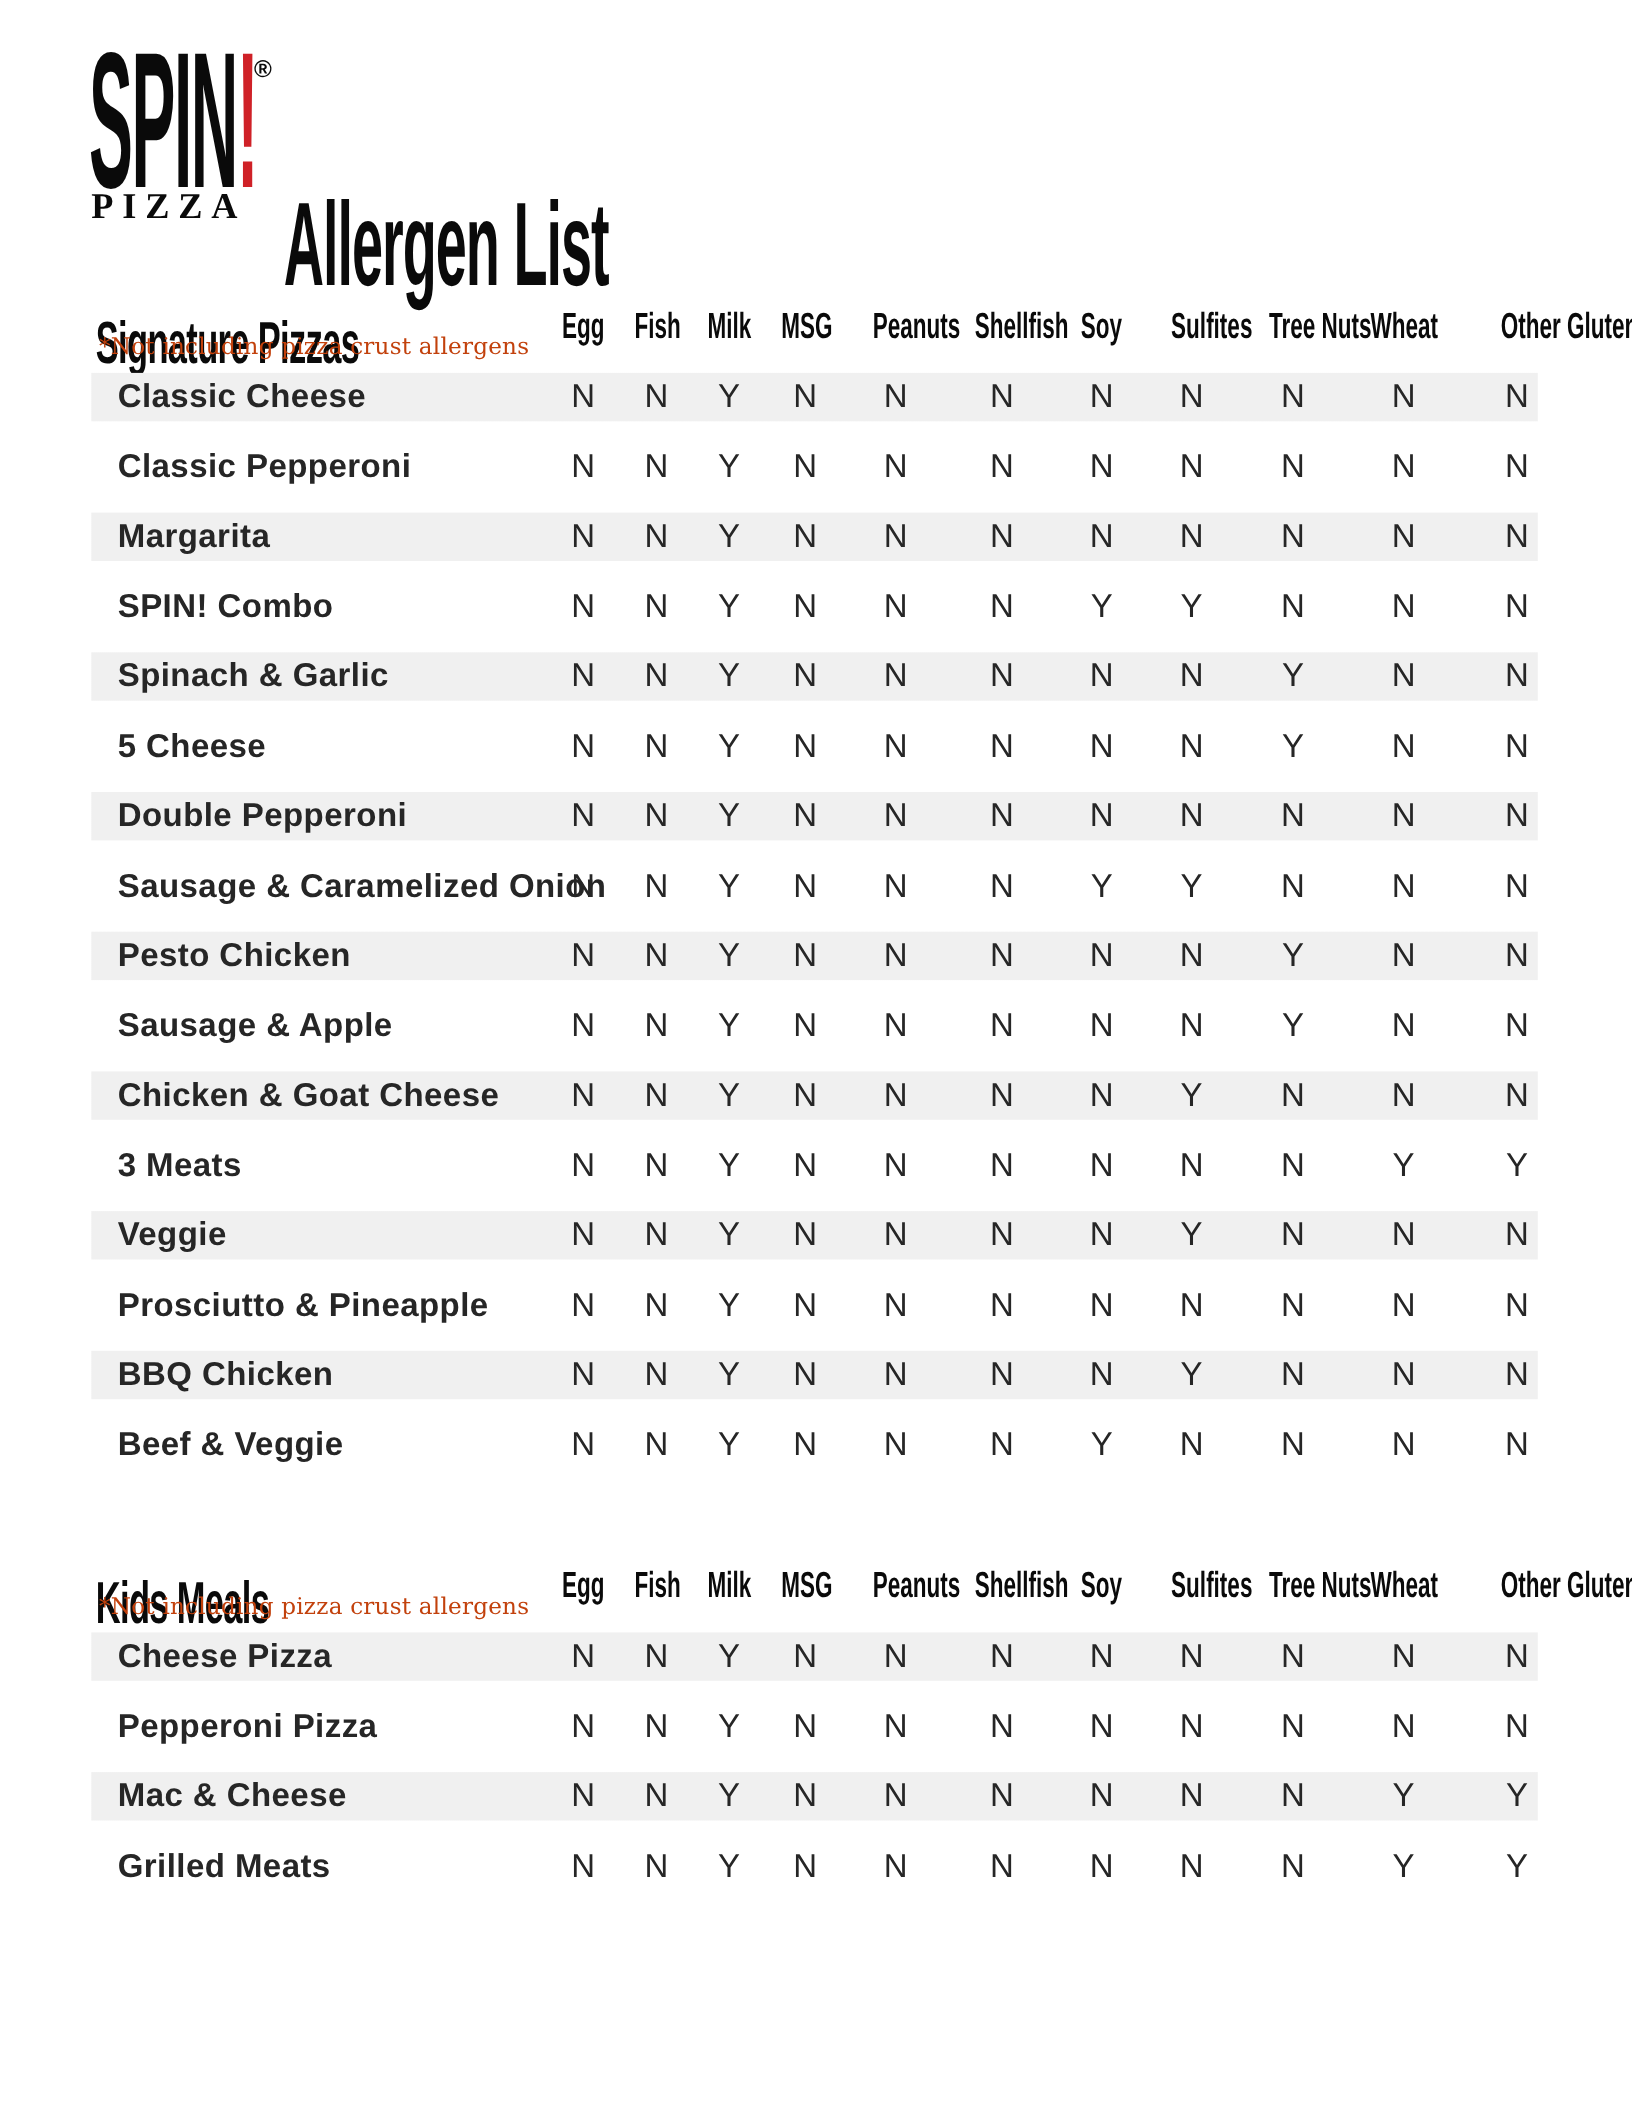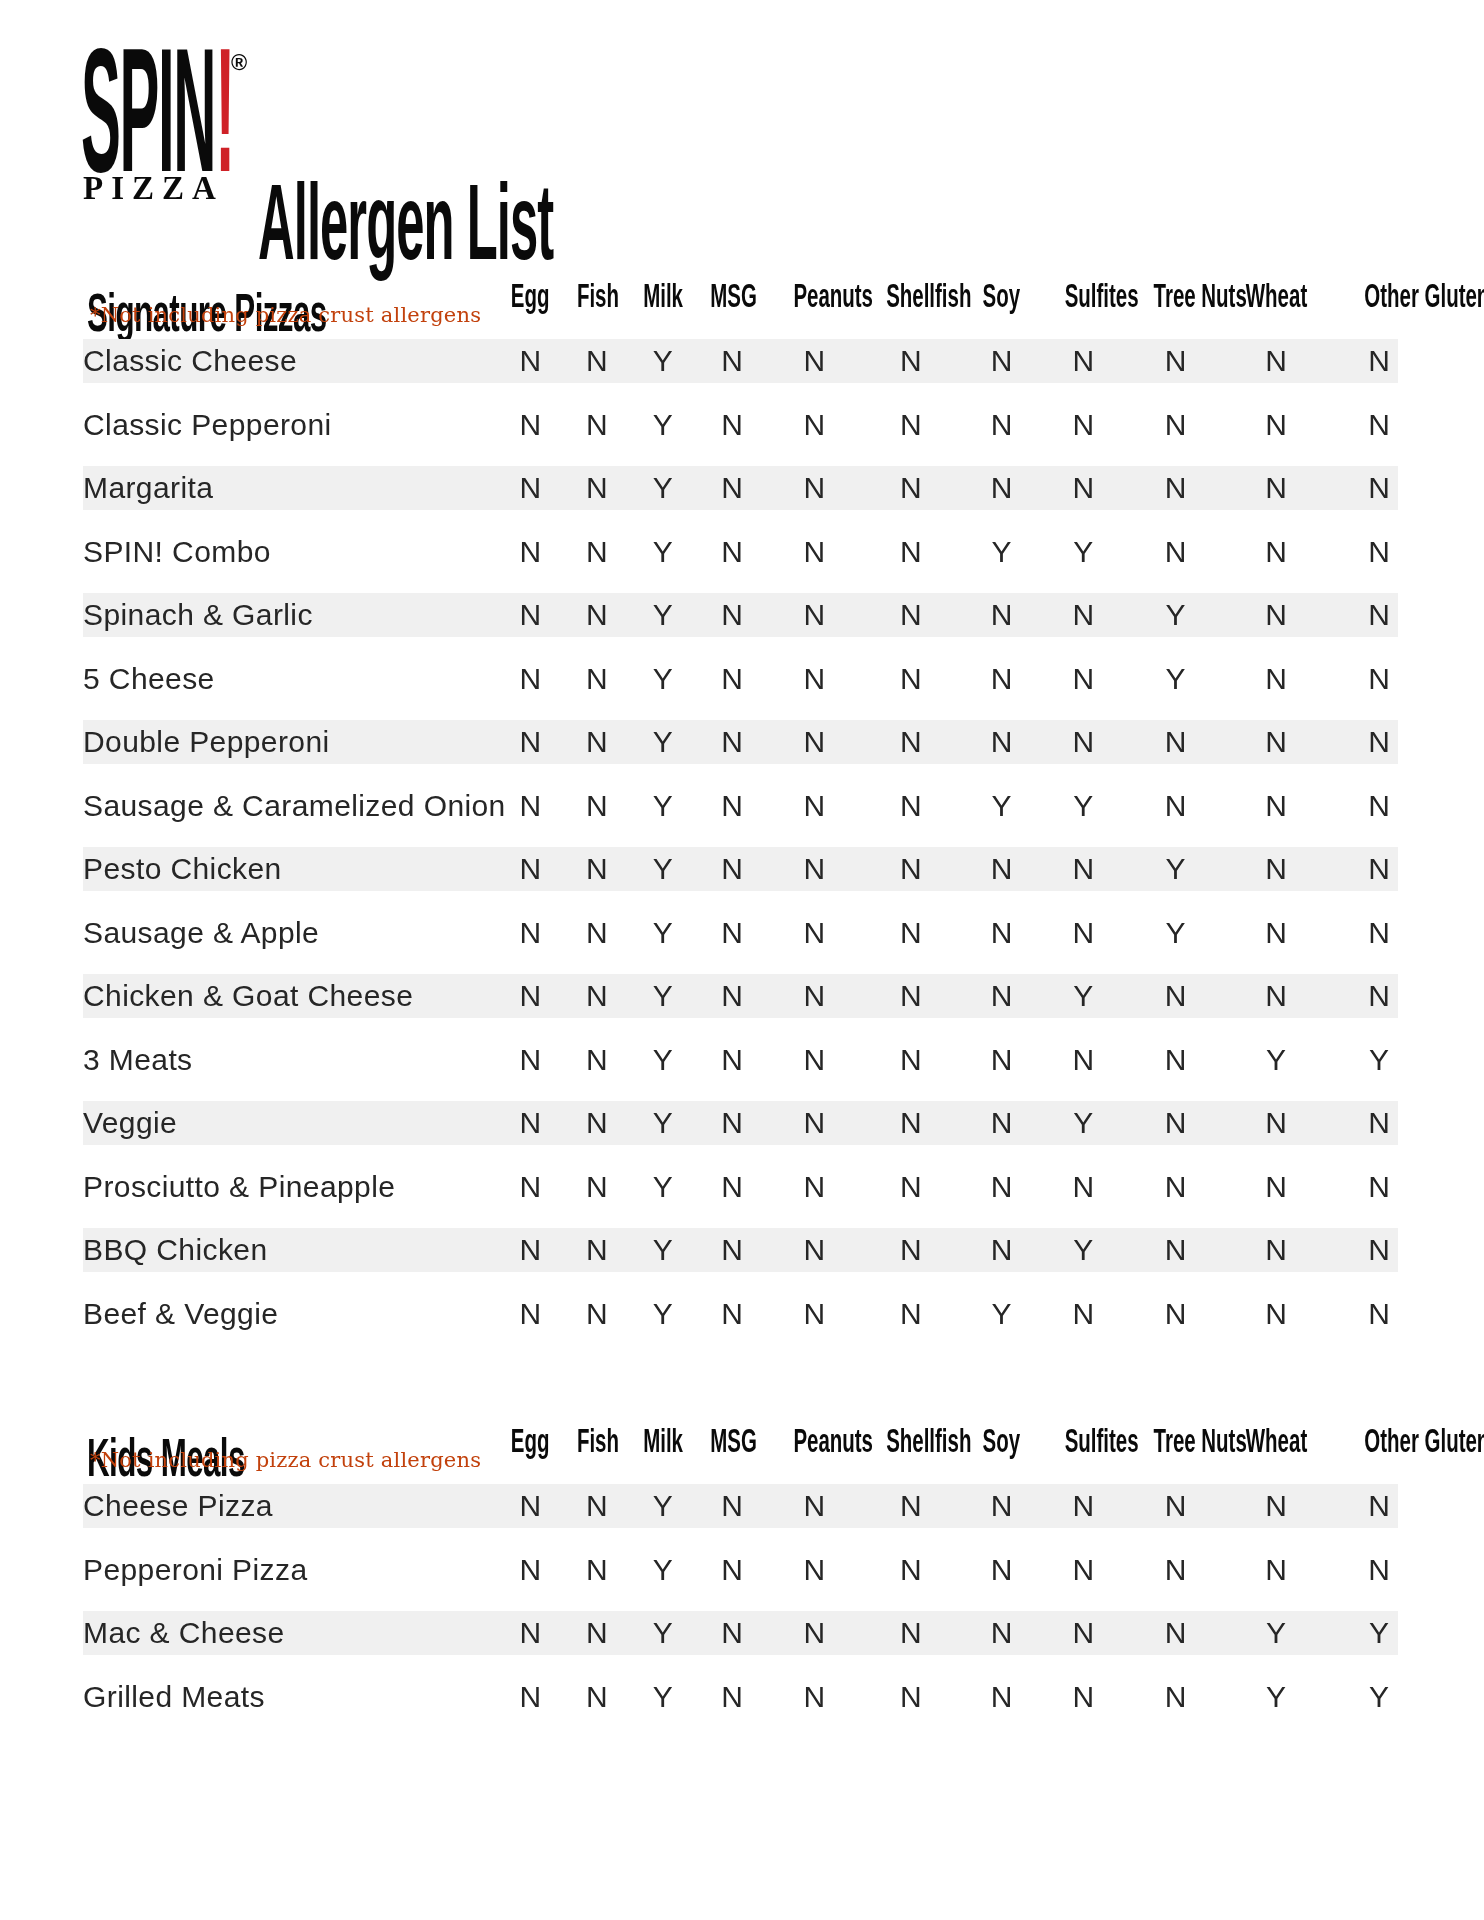--- a/index.html
+++ b/index.html
@@ -57,22 +57,22 @@
   .trow{
     height:44px;margin-bottom:19.5px;
     display:grid;align-items:center;
     grid-template-columns:414px 66.5px 66.5px 65.5px 73px 91.5px 101.5px 80px 83.5px 101px 100px 106px;
   }
   .trow.striped{
     background-image:linear-gradient(var(--stripe),var(--stripe));
     background-repeat:no-repeat;background-size:1315px 100%;
   }
   .cell-label{
-    font-size:30px;font-weight:400;letter-spacing:0.4px;color:#262626;
-    padding-left:0;white-space:nowrap;
+    font-size:30px;font-weight:700;letter-spacing:0.4px;color:#262626;
+    padding-left:24px;white-space:nowrap;
   }
   .cell-val{
     text-align:center;font-size:30px;font-weight:300;color:#262626;
   }
 </style>
 </head>
 <body>
 
 <div class="logo">
   <div class="logo-spin cond"><span>SPIN</span><span class="logo-bang">!</span></div>

